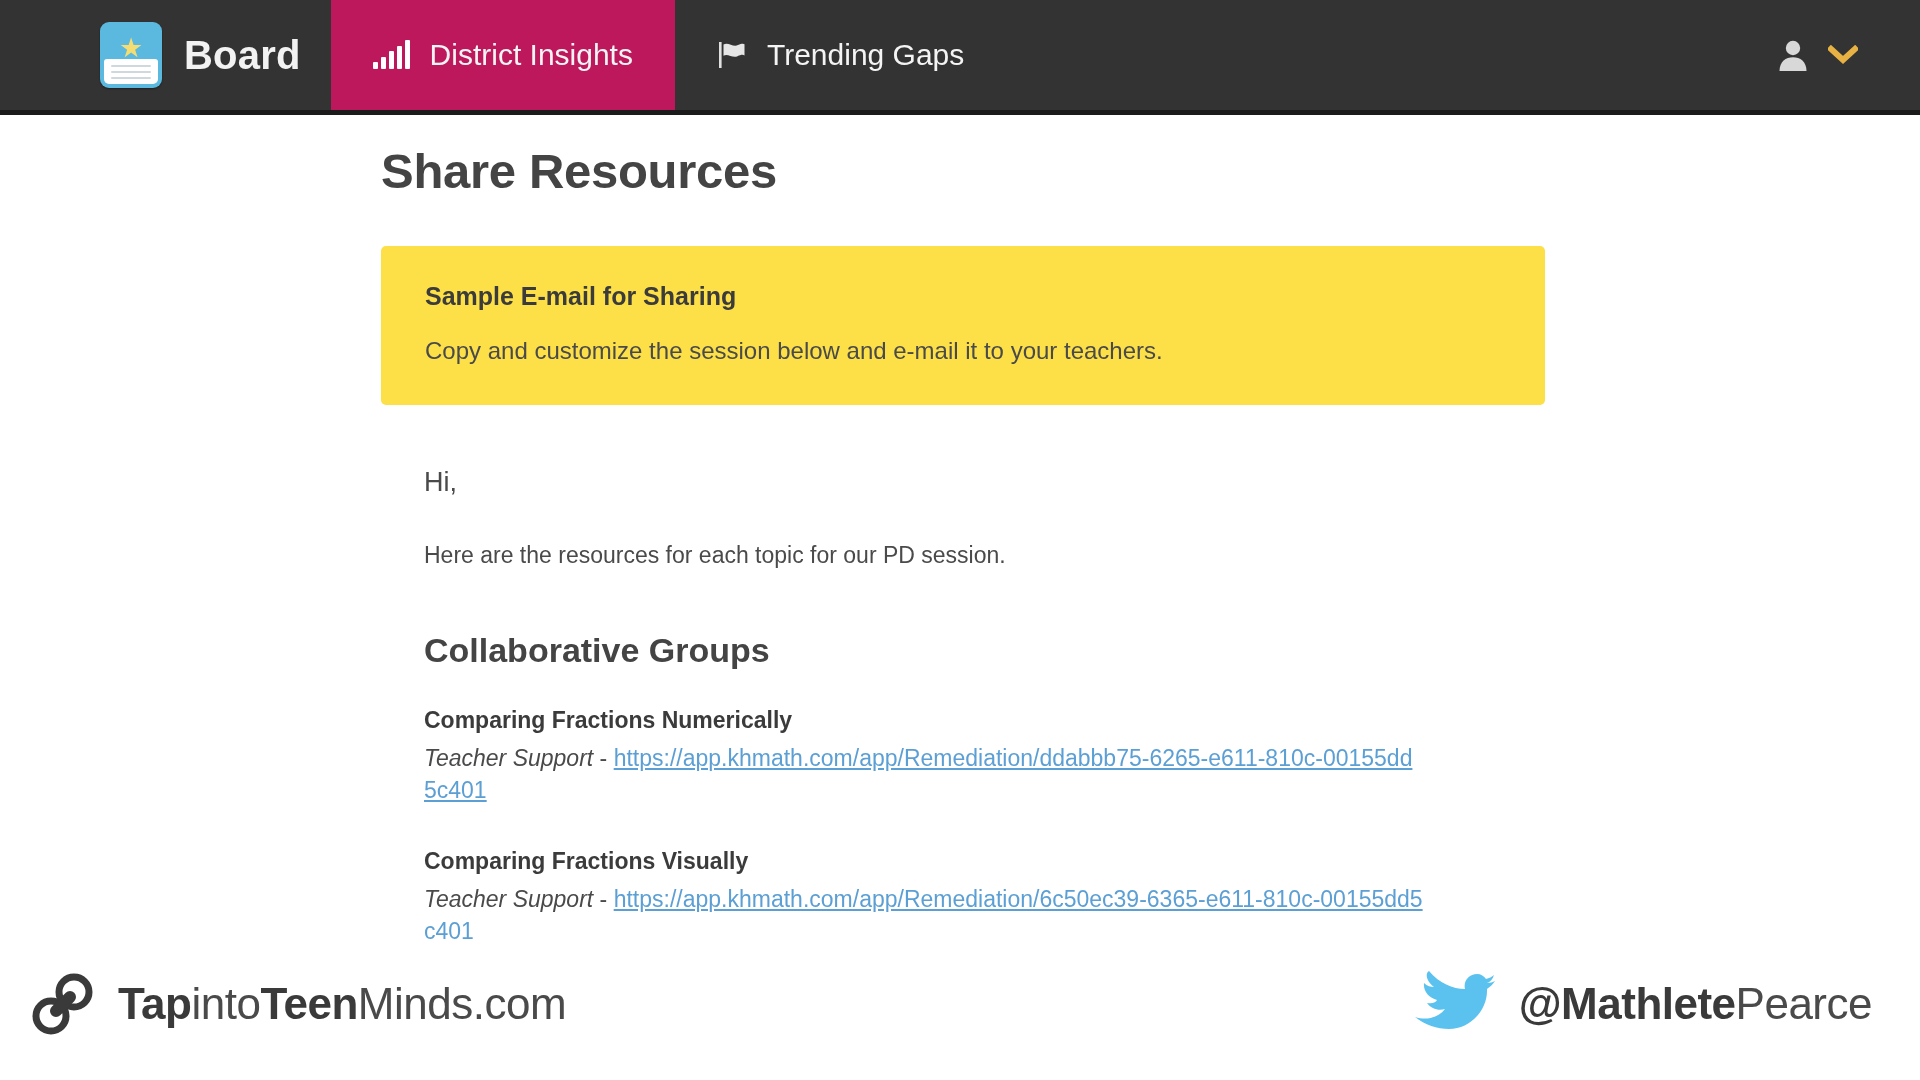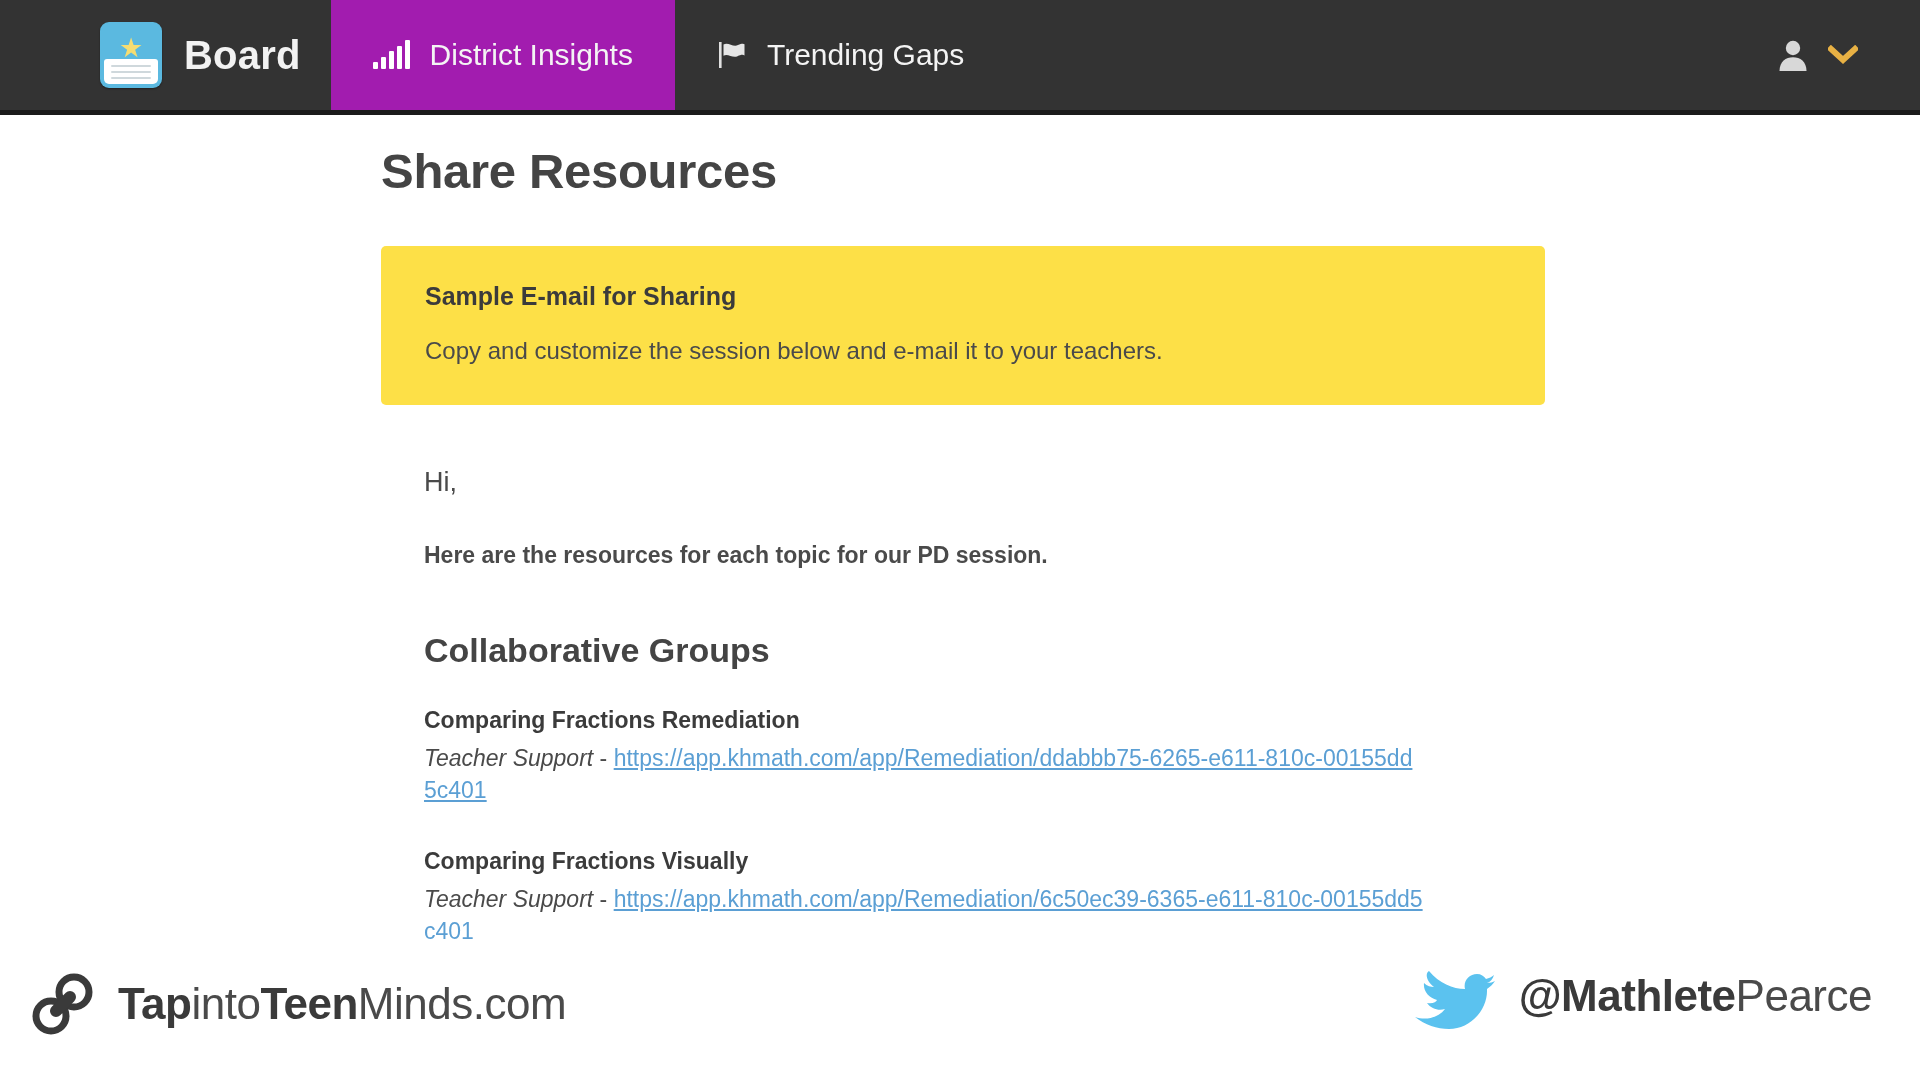--- a/index.html
+++ b/index.html
@@ -88,21 +88,21 @@
     display: flex;
     align-items: center;
     gap: 20px;
     padding: 0 42px;
     color: #f4f4f4;
     font-size: 30px;
     white-space: nowrap;
     cursor: pointer;
     text-decoration: none;
   }
-  .nav-tab.active { background: #a21caf; }
+  .nav-tab.active { background: #be185d; }
 
   .icon-bars {
     display: flex;
     align-items: flex-end;
     gap: 3px;
     height: 28px;
   }
   .icon-bars span {
     width: 5px;
     background: #ffffff;
@@ -166,21 +166,20 @@
 
   .greeting {
     font-size: 27px;
     color: #4a4a4a;
     margin-bottom: 44px;
   }
   .intro {
     font-size: 23px;
     color: #4a4a4a;
     margin-bottom: 62px;
-    font-weight: bold;
   }
 
   .section-heading {
     font-size: 34px;
     font-weight: bold;
     color: #444444;
     margin-bottom: 37px;
   }
 
   .topic { margin-bottom: 42px; }
@@ -222,21 +221,21 @@
   .icon-chain { width: 66px; height: 66px; display: block; }
   .footer-wordmark {
     font-size: 44px;
     color: #3a3a3a;
     letter-spacing: -0.5px;
     white-space: nowrap;
   }
   .fw-b { font-weight: bold; }
   .fw-l { font-weight: normal; color: #4a4a4a; }
 
-  .footer-right { display: flex; align-items: flex-start; gap: 24px; }
+  .footer-right { display: flex; align-items: center; gap: 24px; }
   .icon-twitter { width: 86px; height: 66px; display: block; }
   .footer-handle {
     font-size: 44px;
     color: #3a3a3a;
     letter-spacing: -0.5px;
     white-space: nowrap;
   }
 </style>
 </head>
 <body>
@@ -306,21 +305,21 @@
   </div>
 
   <div class="email-body">
 
     <div class="greeting">Hi,</div>
     <div class="intro">Here are the resources for each topic for our PD session.</div>
 
     <div class="section-heading">Collaborative Groups</div>
 
     <div class="topic">
-      <div class="topic-name">Comparing Fractions Remediation</div>
+      <div class="topic-name">Comparing Fractions Numerically</div>
       <div class="topic-line"><span class="topic-label">Teacher Support</span><span> - </span><a class="topic-link">https://app.khmath.com/app/Remediation/ddabbb75-6265-e611-810c-00155dd5c401</a></div>
     </div>
 
     <div class="topic">
       <div class="topic-name">Comparing Fractions Visually</div>
       <div class="topic-line"><span class="topic-label">Teacher Support</span><span> - </span><a class="topic-link">https://app.khmath.com/app/Remediation/6c50ec39-6365-e611-810c-00155dd5c401</a></div>
     </div>
 
   </div>
 

